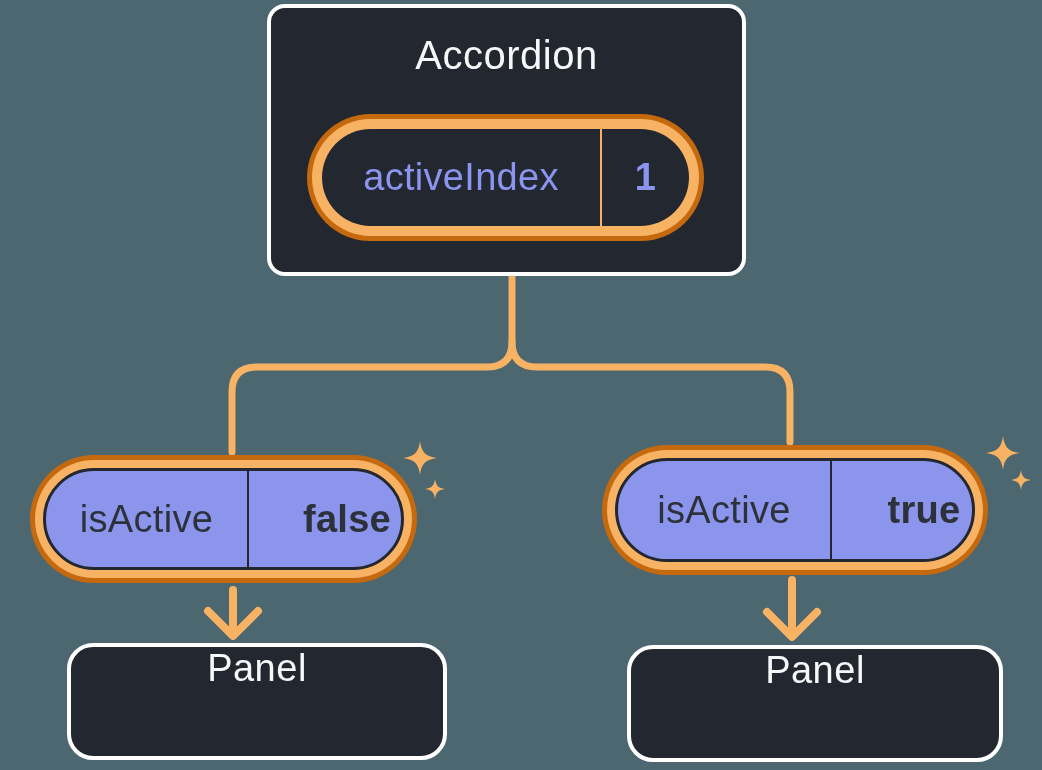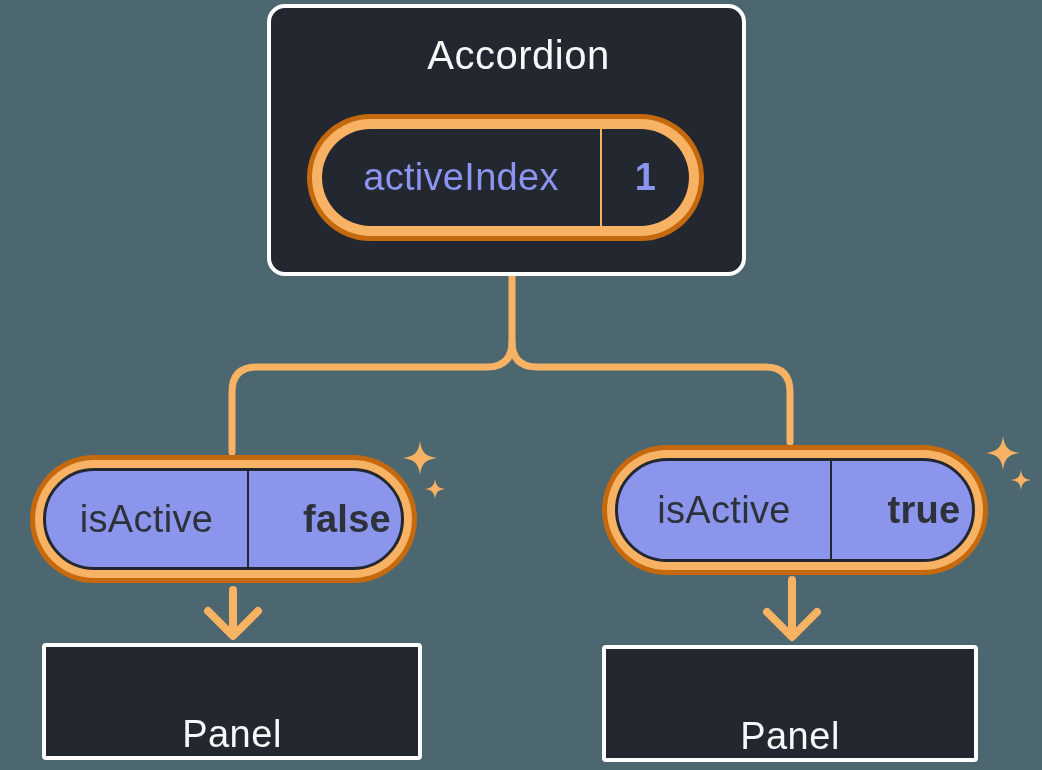--- a/index.html
+++ b/index.html
@@ -23,28 +23,28 @@
   .stage{position:absolute;inset:0;width:1042px;height:770px;}
 
   
   .node-box{
     position:absolute;
     background:var(--surface);
     border:4px solid var(--surface-border);
     border-radius:18px;
   }
   .box-accordion{left:267px;top:4px;width:479px;height:272px;}
-  .box-panel{border-radius:4px;display:flex;align-items:flex-end;justify-content:center;}
+  .box-panel{border-radius:26px;display:flex;align-items:flex-start;justify-content:center;margin-left:25px;}
   .box-panel-left{left:42px;top:643px;width:380px;height:117px;}
   .box-panel-right{left:602px;top:645px;width:376px;height:117px;}
 
   .node-title{
     position:absolute;left:267px;top:31px;width:479px;
     text-align:center;font-size:40px;line-height:48px;
-    color:var(--text-light);letter-spacing:.5px;margin-left:12px;
+    color:var(--text-light);letter-spacing:.5px;
   }
   .panel-label{font-size:38px;color:var(--text-light);letter-spacing:.5px;}
 
   
   .pill-outer{position:absolute;background:var(--orange-dark);border-radius:999px;padding:5px;}
   .pill-mid{background:var(--orange);border-radius:999px;width:100%;height:100%;}
   .pill-inner{border-radius:999px;width:100%;height:100%;display:flex;align-items:stretch;overflow:hidden;}
 
   
   .pill-accordion{left:307px;top:114px;width:397px;height:127px;}

